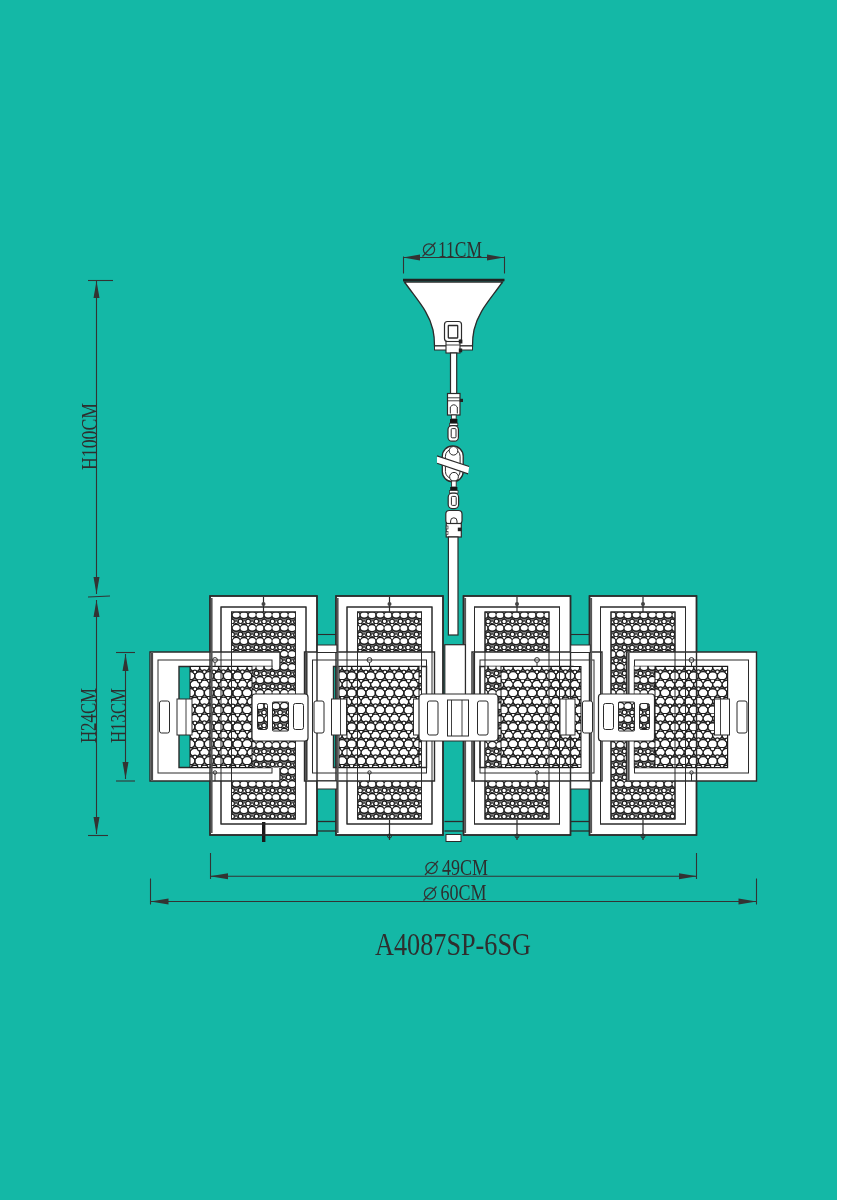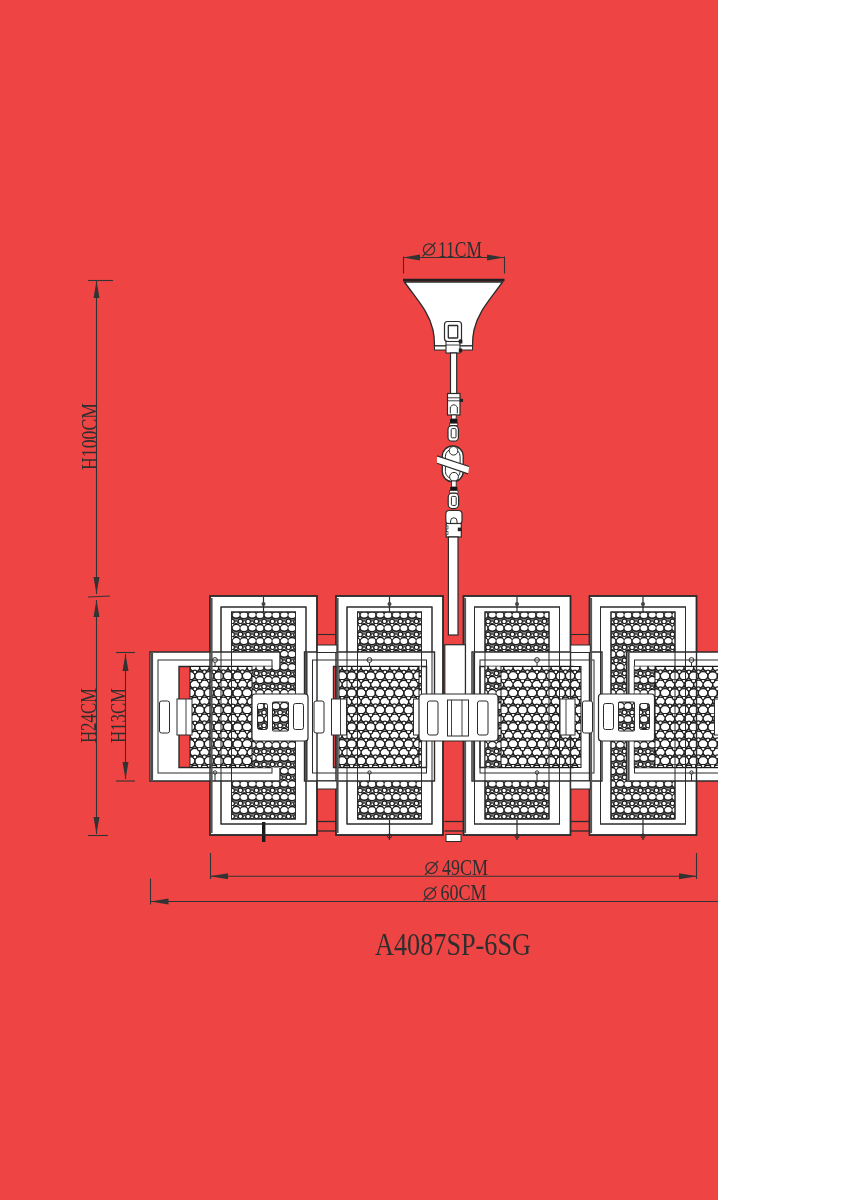--- a/index.html
+++ b/index.html
@@ -1,16 +1,16 @@
 <!DOCTYPE html>
 <html><head>
 <meta charset="utf-8">
 <style>
   html,body{margin:0;padding:0;background:#ffffff;}
-  .page{width:718px;height:1200px;position:relative;background:#ef4444;overflow:hidden;}
+  .page{width:837px;height:1200px;position:relative;background:#14b8a6;overflow:hidden;}
   text{font-family:"Liberation Serif", serif;fill:#2e2e2e;}
 </style>
 </head>
 <body>
 <div class="page">
 <svg width="849" height="1200" viewBox="0 0 849 1200" xmlns="http://www.w3.org/2000/svg">
 <defs>
 <pattern id="mesh" width="16" height="13" patternUnits="userSpaceOnUse">
   <rect x="0" y="0" width="16" height="13" fill="#7e7e7e"></rect>
   <ellipse cx="4" cy="4" rx="4.3" ry="3.6" fill="#ffffff" stroke="#1c1c1c" stroke-width="1.45"></ellipse>

